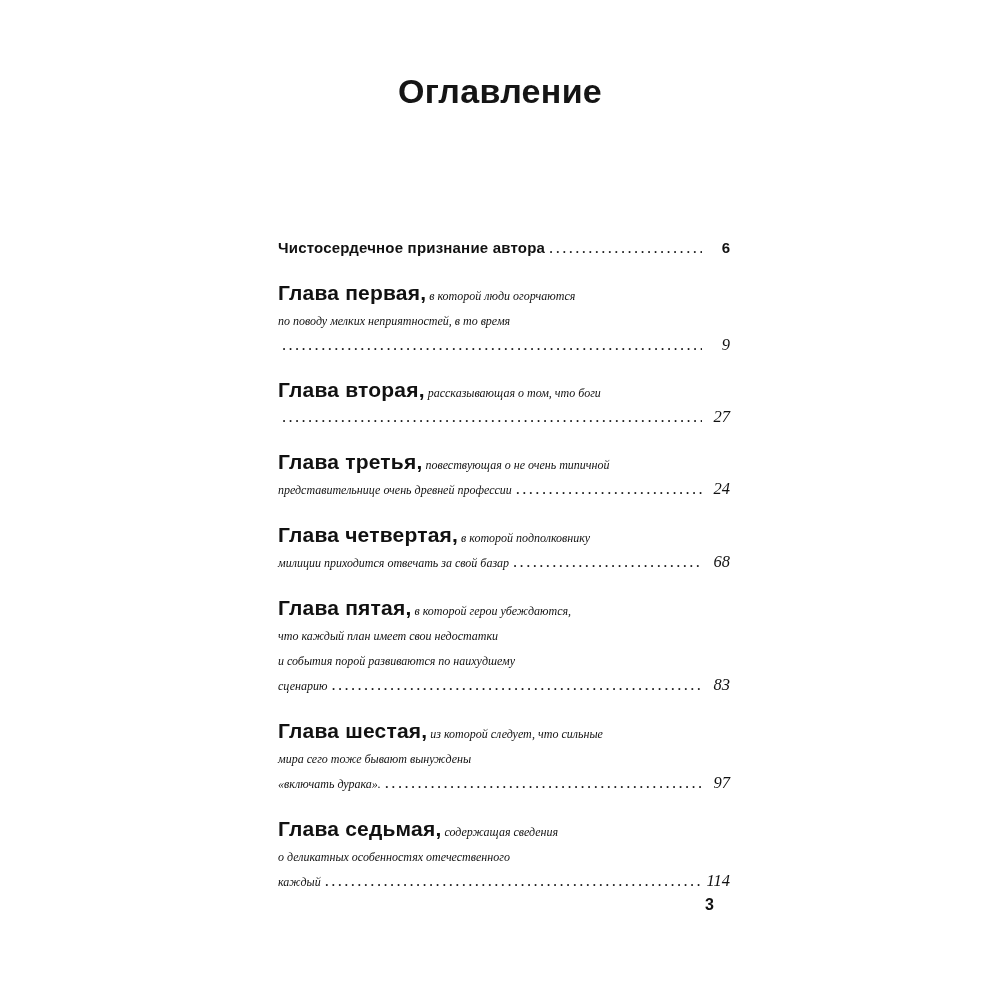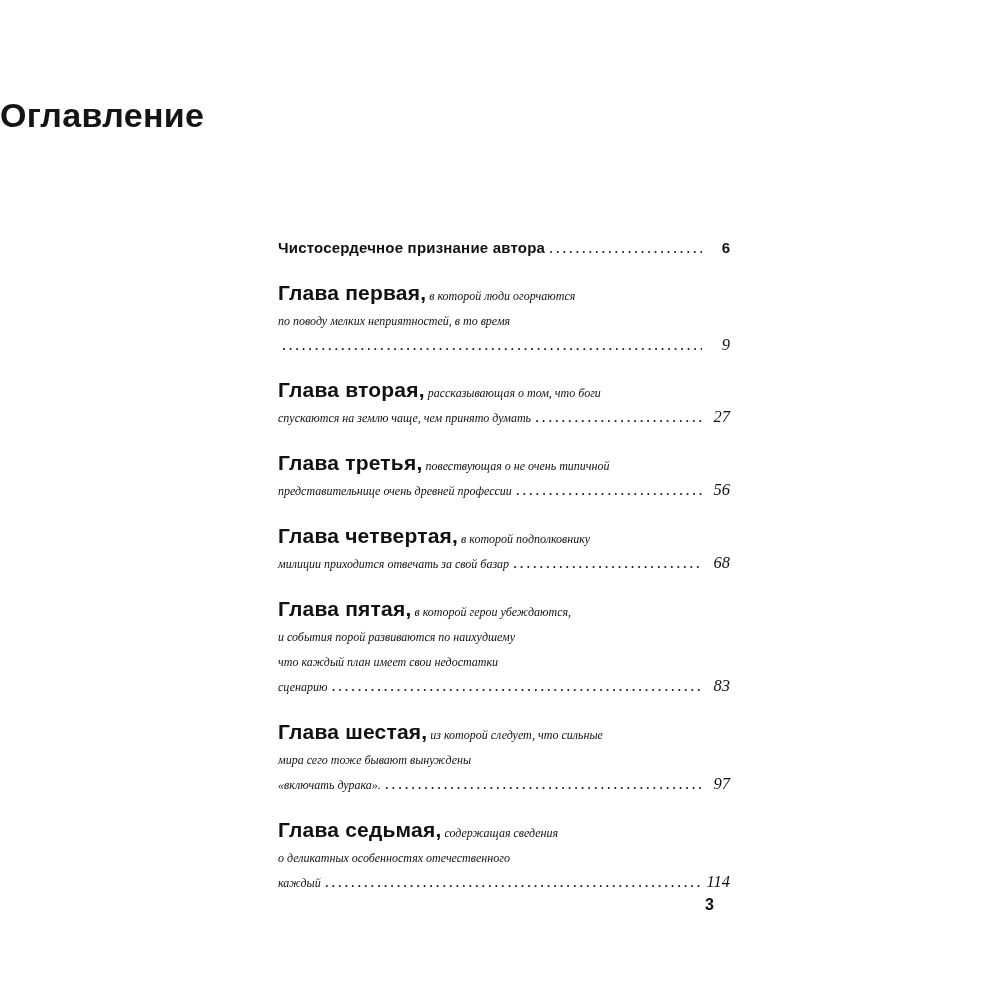--- a/index.html
+++ b/index.html
@@ -14,27 +14,27 @@
     color: #111111;
     overflow: hidden;
   }
   .page {
     position: relative;
     width: 1000px;
     height: 1000px;
     box-sizing: border-box;
   }
   .page-title {
-    text-align: left;
+    text-align: center;
     font-family: "Liberation Sans", sans-serif;
     font-weight: bold;
     font-size: 34px;
     letter-spacing: 0.3px;
     margin: 0;
-    padding-top: 96px;
+    padding-top: 72px;
     color: #151515;
   }
   .toc {
     position: absolute;
     left: 278px;
     top: 236px;
     width: 452px;
   }
   .toc-entry {
     margin-bottom: 21px;
@@ -119,45 +119,44 @@
         <span class="line"><span class="chapter-name">Глава первая,</span><span class="chapter-desc"> в которой люди огорчаются</span></span>
         <span class="line"><span class="chapter-desc">по поводу мелких неприятностей, в то время</span></span>
         <span class="line last">
           <span class="leader">.....................................................................</span>
           <span class="pageno">9</span>
         </span>
       </div>
       <div class="toc-entry">
         <span class="line"><span class="chapter-name">Глава вторая,</span><span class="chapter-desc"> рассказывающая о том, что боги</span></span>
         <span class="line last">
-          <span class="chapter-desc">спускаются на землю чаще, чем принято думать</span>
           <span class="leader">.....................................................................</span>
           <span class="pageno">27</span>
         </span>
       </div>
       <div class="toc-entry">
         <span class="line"><span class="chapter-name">Глава третья,</span><span class="chapter-desc"> повествующая о не очень типичной</span></span>
         <span class="line last">
           <span class="chapter-desc">представительнице очень древней профессии</span>
           <span class="leader">.....................................................................</span>
-          <span class="pageno">56</span>
+          <span class="pageno">24</span>
         </span>
       </div>
       <div class="toc-entry">
         <span class="line"><span class="chapter-name">Глава четвертая,</span><span class="chapter-desc"> в которой подполковнику</span></span>
         <span class="line last">
           <span class="chapter-desc">милиции приходится отвечать за свой базар</span>
           <span class="leader">.....................................................................</span>
           <span class="pageno">68</span>
         </span>
       </div>
       <div class="toc-entry">
         <span class="line"><span class="chapter-name">Глава пятая,</span><span class="chapter-desc"> в которой герои убеждаются,</span></span>
+        <span class="line"><span class="chapter-desc">что каждый план имеет свои недостатки</span></span>
         <span class="line"><span class="chapter-desc">и события порой развиваются по наихудшему</span></span>
-        <span class="line"><span class="chapter-desc">что каждый план имеет свои недостатки</span></span>
         <span class="line last">
           <span class="chapter-desc">сценарию</span>
           <span class="leader">.....................................................................</span>
           <span class="pageno">83</span>
         </span>
       </div>
       <div class="toc-entry">
         <span class="line"><span class="chapter-name">Глава шестая,</span><span class="chapter-desc"> из которой следует, что сильные</span></span>
         <span class="line"><span class="chapter-desc">мира сего тоже бывают вынуждены</span></span>
         <span class="line last">

